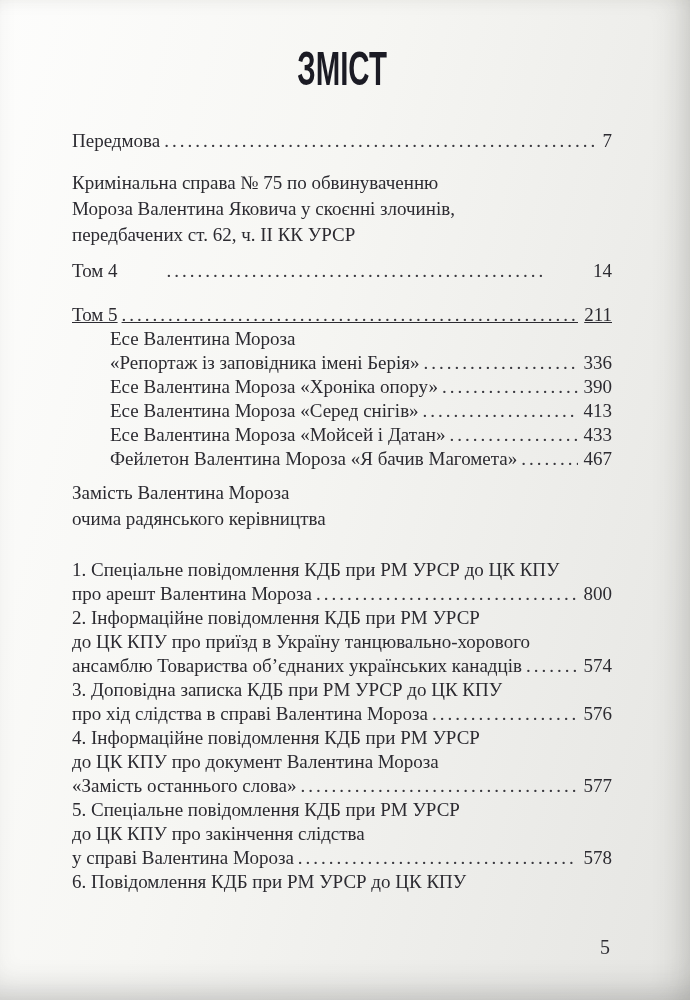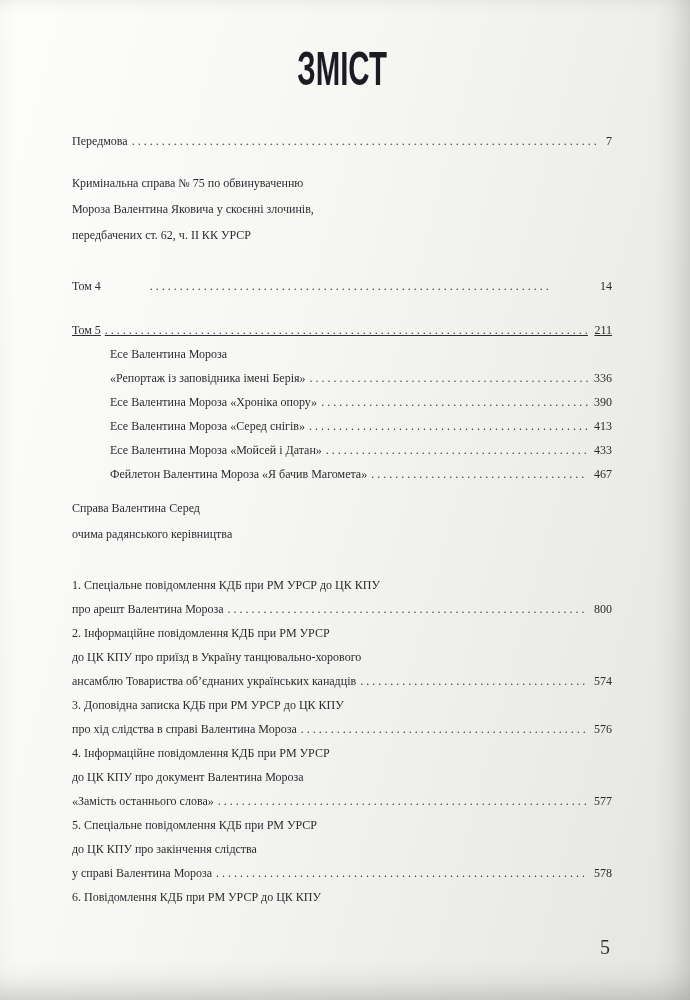--- a/index.html
+++ b/index.html
@@ -31,21 +31,21 @@
     font-weight: 700;
     font-size: 46px;
     color: #1b1b24;
     letter-spacing: 0px;
   }
   h1.title .condensed {
     display: inline-block;
     transform: scale(0.64, 1.04);
     transform-origin: 50% 60%;
   }
-  .toc { font-size: 12px; line-height: 24px; }
+  .toc { font-size: 19px; line-height: 24px; }
   .row {
     display: flex;
     align-items: baseline;
   }
   .row .t { flex: 0 0 auto; white-space: nowrap; }
   .row .leader {
     flex: 1 1 auto;
     min-width: 6px;
     overflow: hidden;
     white-space: nowrap;
@@ -55,21 +55,21 @@
   .row .leader::after {
     content: "....................................................................................................................";
     letter-spacing: 3px;
   }
   .row .pg { flex: 0 0 auto; padding-left: 6px; white-space: nowrap; }
   .plain { white-space: nowrap; }
   .center { text-align: left; line-height: 26px; }
   .indent { padding-left: 38px; }
   .mt-preface { margin-top: 36px; }
   .mt-sect    { margin-top: 17px; }
-  .mt-vol     { margin-top: 26px; gap: 45px; }
+  .mt-vol     { margin-top: 11px; gap: 45px; }
   .mt-vol2    { margin-top: 20px; text-decoration: underline; }
   .mt-sect2   { margin-top: 9px; }
   .mt-num     { margin-top: 26px; }
   .folio {
     position: absolute;
     top: 936px; right: 80px;
     font-size: 20px;
     color: #2f2e34;
   }
 </style>
@@ -130,21 +130,21 @@
         <span class="leader"></span>
         <span class="pg">433</span>
       </div>
 
       <div class="row indent">
         <span class="t">Фейлетон Валентина Мороза «Я бачив Магомета»</span>
         <span class="leader"></span>
         <span class="pg">467</span>
       </div>
 
-      <div class="center mt-sect2">Справа Валентина Серед</div>
+      <div class="center mt-sect2">Замість Валентина Мороза</div>
       <div class="center">очима радянського керівництва</div>
 
       <div class="plain mt-num">1. Спеціальне повідомлення КДБ при РМ УРСР до ЦК КПУ</div>
 
       <div class="row">
         <span class="t">про арешт Валентина Мороза</span>
         <span class="leader"></span>
         <span class="pg">800</span>
       </div>
 

